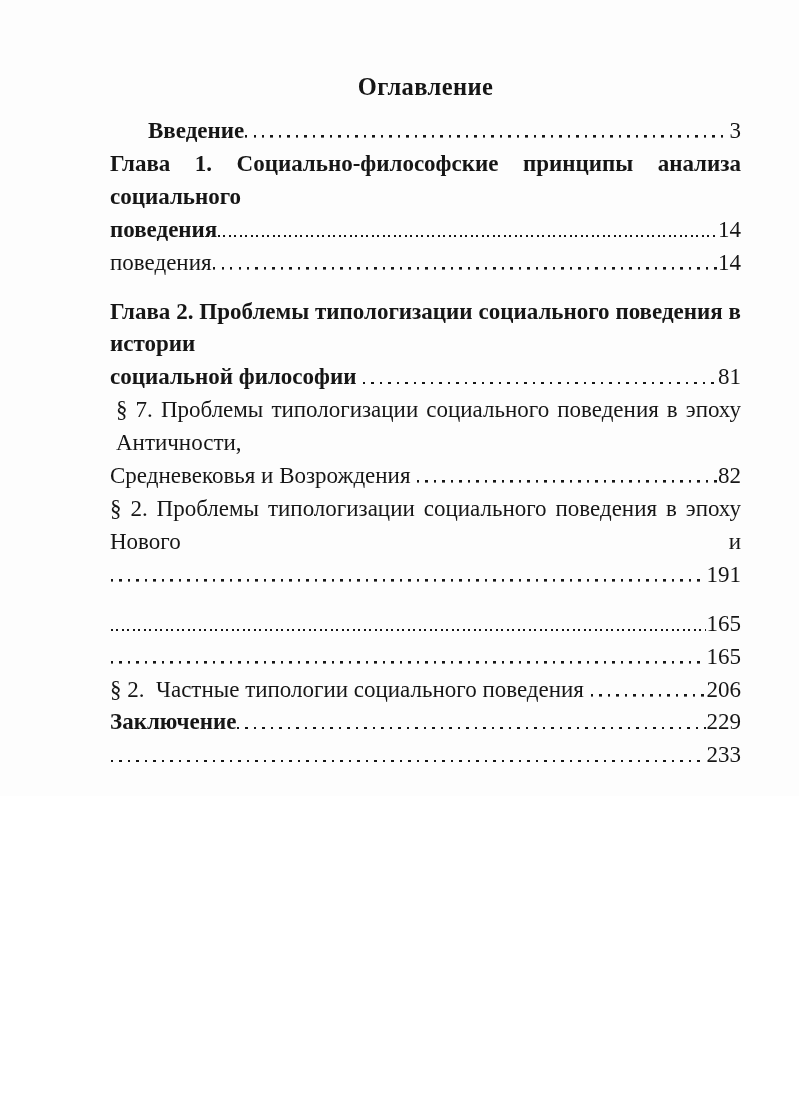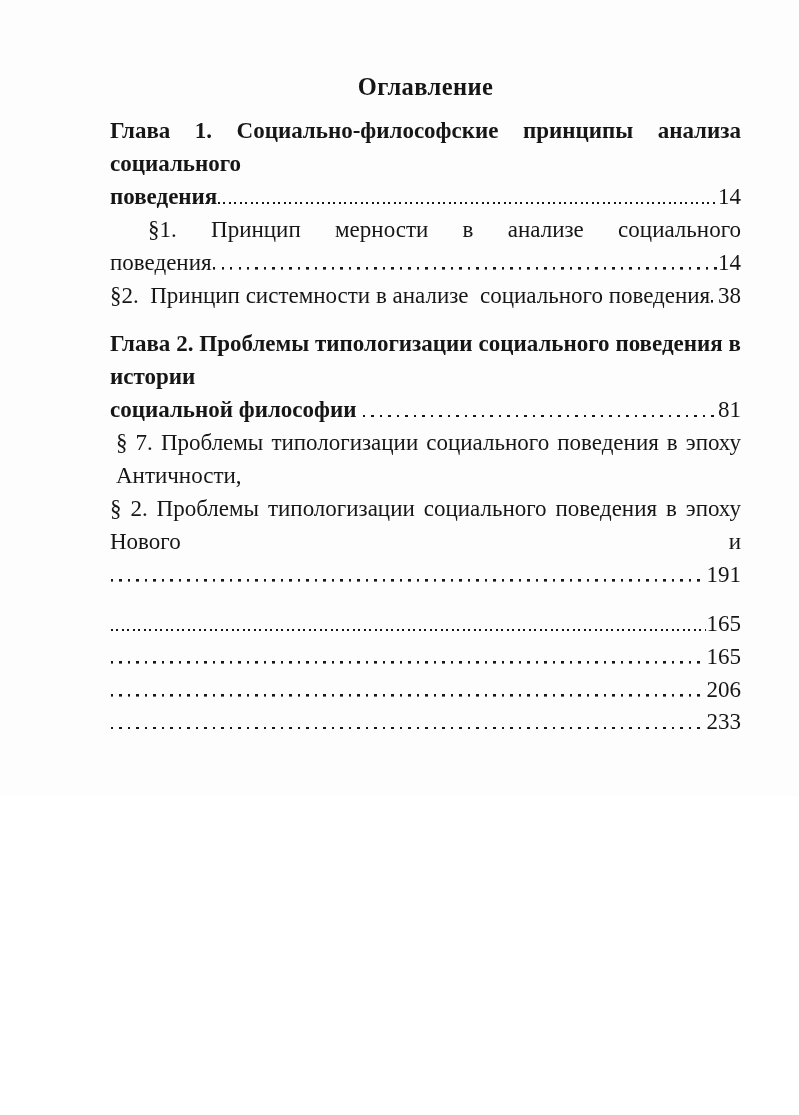--- a/index.html
+++ b/index.html
@@ -45,56 +45,58 @@
 </head>
 <body>
 
 <div class="page">
   <div class="content">
 
     <h1 class="doc-title">Оглавление</h1>
 
     <div class="toc">
 
+      <div class="line row indent">
+        <span class="txt b">Введение</span>
+        <span class="leader"></span>
+        <span class="pnum">3</span>
+      </div>
 
       <div class="line just b">
         <span>Глава 1. Социально-философские принципы анализа социального</span>
       </div>
       <div class="line row">
         <span class="txt b">поведения</span>
         <span class="leader fine"></span>
         <span class="pnum">14</span>
       </div>
 
-      <div class="line just indent">
-        <span>§1. Принцип мерности в анализе социального</span>
-      </div>
       <div class="line row">
         <span class="txt">поведения</span>
         <span class="leader"></span>
         <span class="pnum">14</span>
       </div>
 
-      <div class="line row">
-        <span class="txt">§2.  Принцип системности в анализе  социального поведения</span>
-        <span class="leader"></span>
-        <span class="pnum">38</span>
-      </div>
 
       <div class="line just b gap">
         <span>Глава 2. Проблемы типологизации социального поведения в истории</span>
       </div>
       <div class="line row">
         <span class="txt b">социальной философии </span>
         <span class="leader"></span>
         <span class="pnum">81</span>
       </div>
 
       <div class="line just indent-sm">
         <span>§ 7. Проблемы типологизации социального поведения в эпоху Античности,</span>
+      </div>
+      <div class="line row">
+        <span class="txt">Средневековья и Возрождения </span>
+        <span class="leader"></span>
+        <span class="pnum">82</span>
       </div>
 
       <div class="line just">
         <span>§ 2. Проблемы типологизации социального поведения в эпоху Нового и</span>
       </div>
       <div class="line row">
         <span class="leader"></span>
         <span class="pnum">191</span>
       </div>
 
@@ -102,24 +104,30 @@
         <span class="leader fine"></span>
         <span class="pnum">165</span>
       </div>
 
       <div class="line row">
         <span class="leader"></span>
         <span class="pnum">165</span>
       </div>
 
       <div class="line row">
+        <span class="txt">§ 2.  Частные типологии социального поведения </span>
         <span class="leader"></span>
         <span class="pnum">206</span>
       </div>
 
+      <div class="line row">
+        <span class="txt b">Заключение</span>
+        <span class="leader"></span>
+        <span class="pnum">229</span>
+      </div>
 
       <div class="line row">
         <span class="leader"></span>
         <span class="pnum">233</span>
       </div>
 
     </div>
   </div>
 
   <div class="pageno">2</div>

